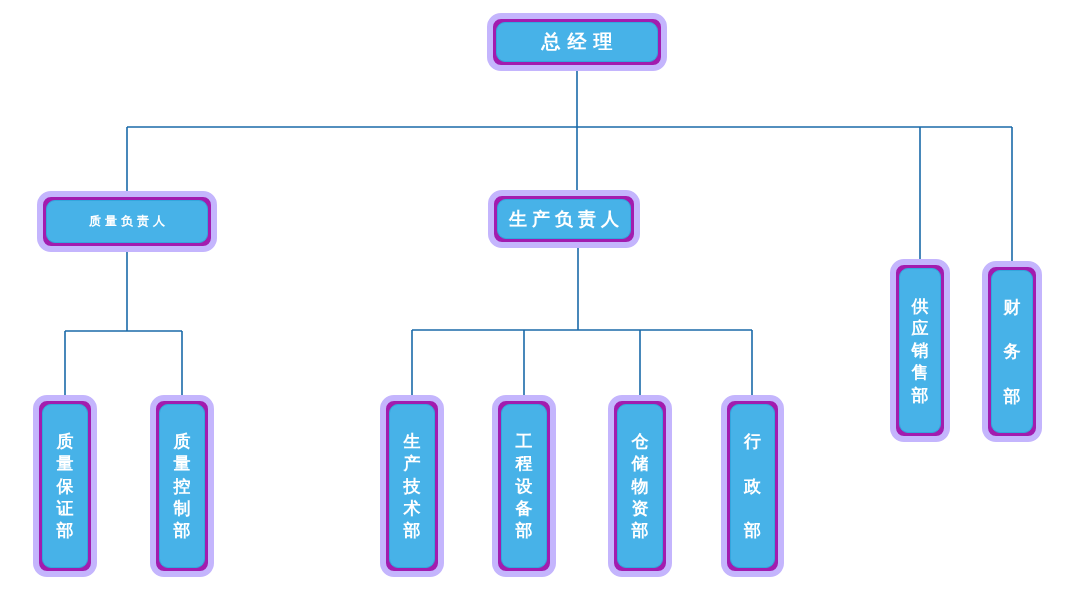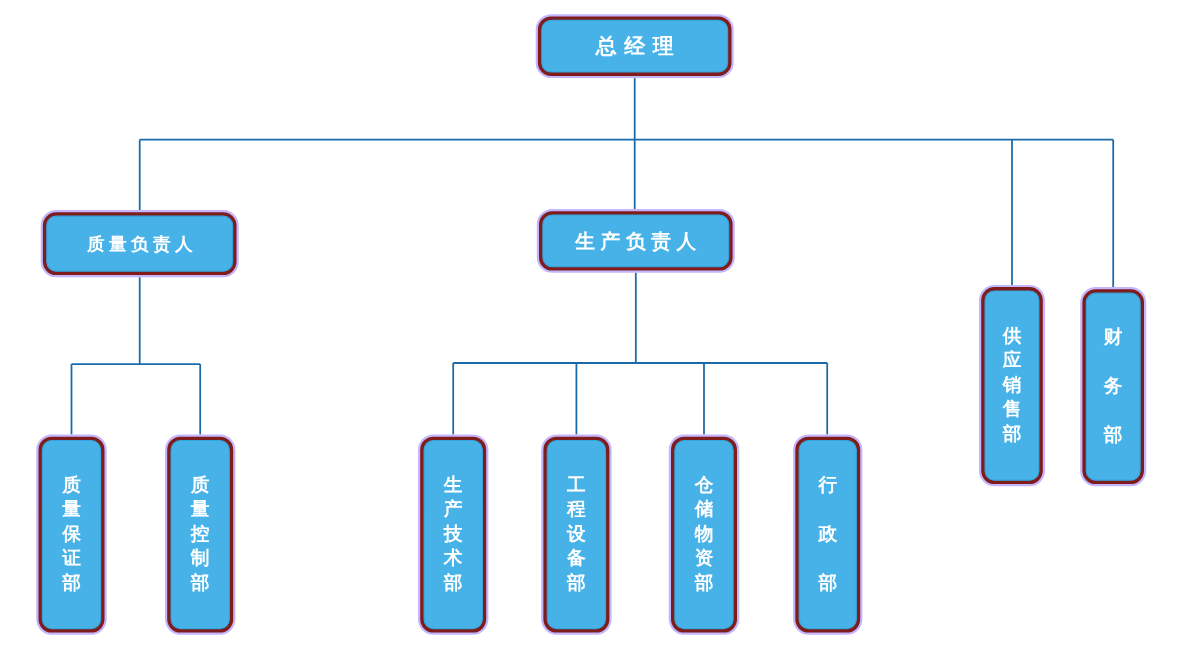--- a/index.html
+++ b/index.html
@@ -20,22 +20,22 @@
     left: 0; top: 0;
     width: 1074px; height: 603px;
   }
   svg.connectors line {
     stroke: #1a6aa9;
     stroke-width: 1.6;
   }
   .node {
     position: absolute;
     box-sizing: border-box;
-    background: #7f1d1d;
-    border: 2px solid #c4b5fd;
+    background: #a21caf;
+    border: 6px solid #c4b5fd;
     border-radius: 14px;
     padding: 3px;
     text-align: right;
   }
   .node .inner {
     box-sizing: border-box;
     width: 100%;
     height: 100%;
     background: #47b2e8;
     border: 1px solid #33a6dd;
@@ -52,21 +52,21 @@
     letter-spacing: 7px;
     padding-left: 7px;
     white-space: nowrap;
   }
   .hlabel.mid {
     font-size: 18px;
     letter-spacing: 5px;
     padding-left: 5px;
   }
   .hline {
-    font-size: 16px;
+    font-size: 12px;
     letter-spacing: 4px;
     padding-left: 4px;
     line-height: 1.45;
     white-space: nowrap;
   }
   .vstack {
     display: flex;
     flex-direction: column;
     justify-content: space-between;
     align-items: center;
@@ -107,21 +107,21 @@
       <span class="hlabel">总经理</span>
     </div>
   </div>
 
   <div class="node" style="left:37px; top:191px; width:180px; height:61px;">
     <div class="inner">
       <span class="hline">质量负责人</span>
     </div>
   </div>
 
-  <div class="node" style="left:488px; top:190px; width:180px; height:58px;">
+  <div class="node" style="left:488px; top:190px; width:152px; height:58px;">
     <div class="inner">
       <span class="hlabel mid">生产负责人</span>
     </div>
   </div>
 
   <div class="node" style="left:890px; top:259px; width:60px; height:183px;">
     <div class="inner">
       <span class="vstack">
           <span class="vchar">供</span>
           <span class="vchar">应</span>

